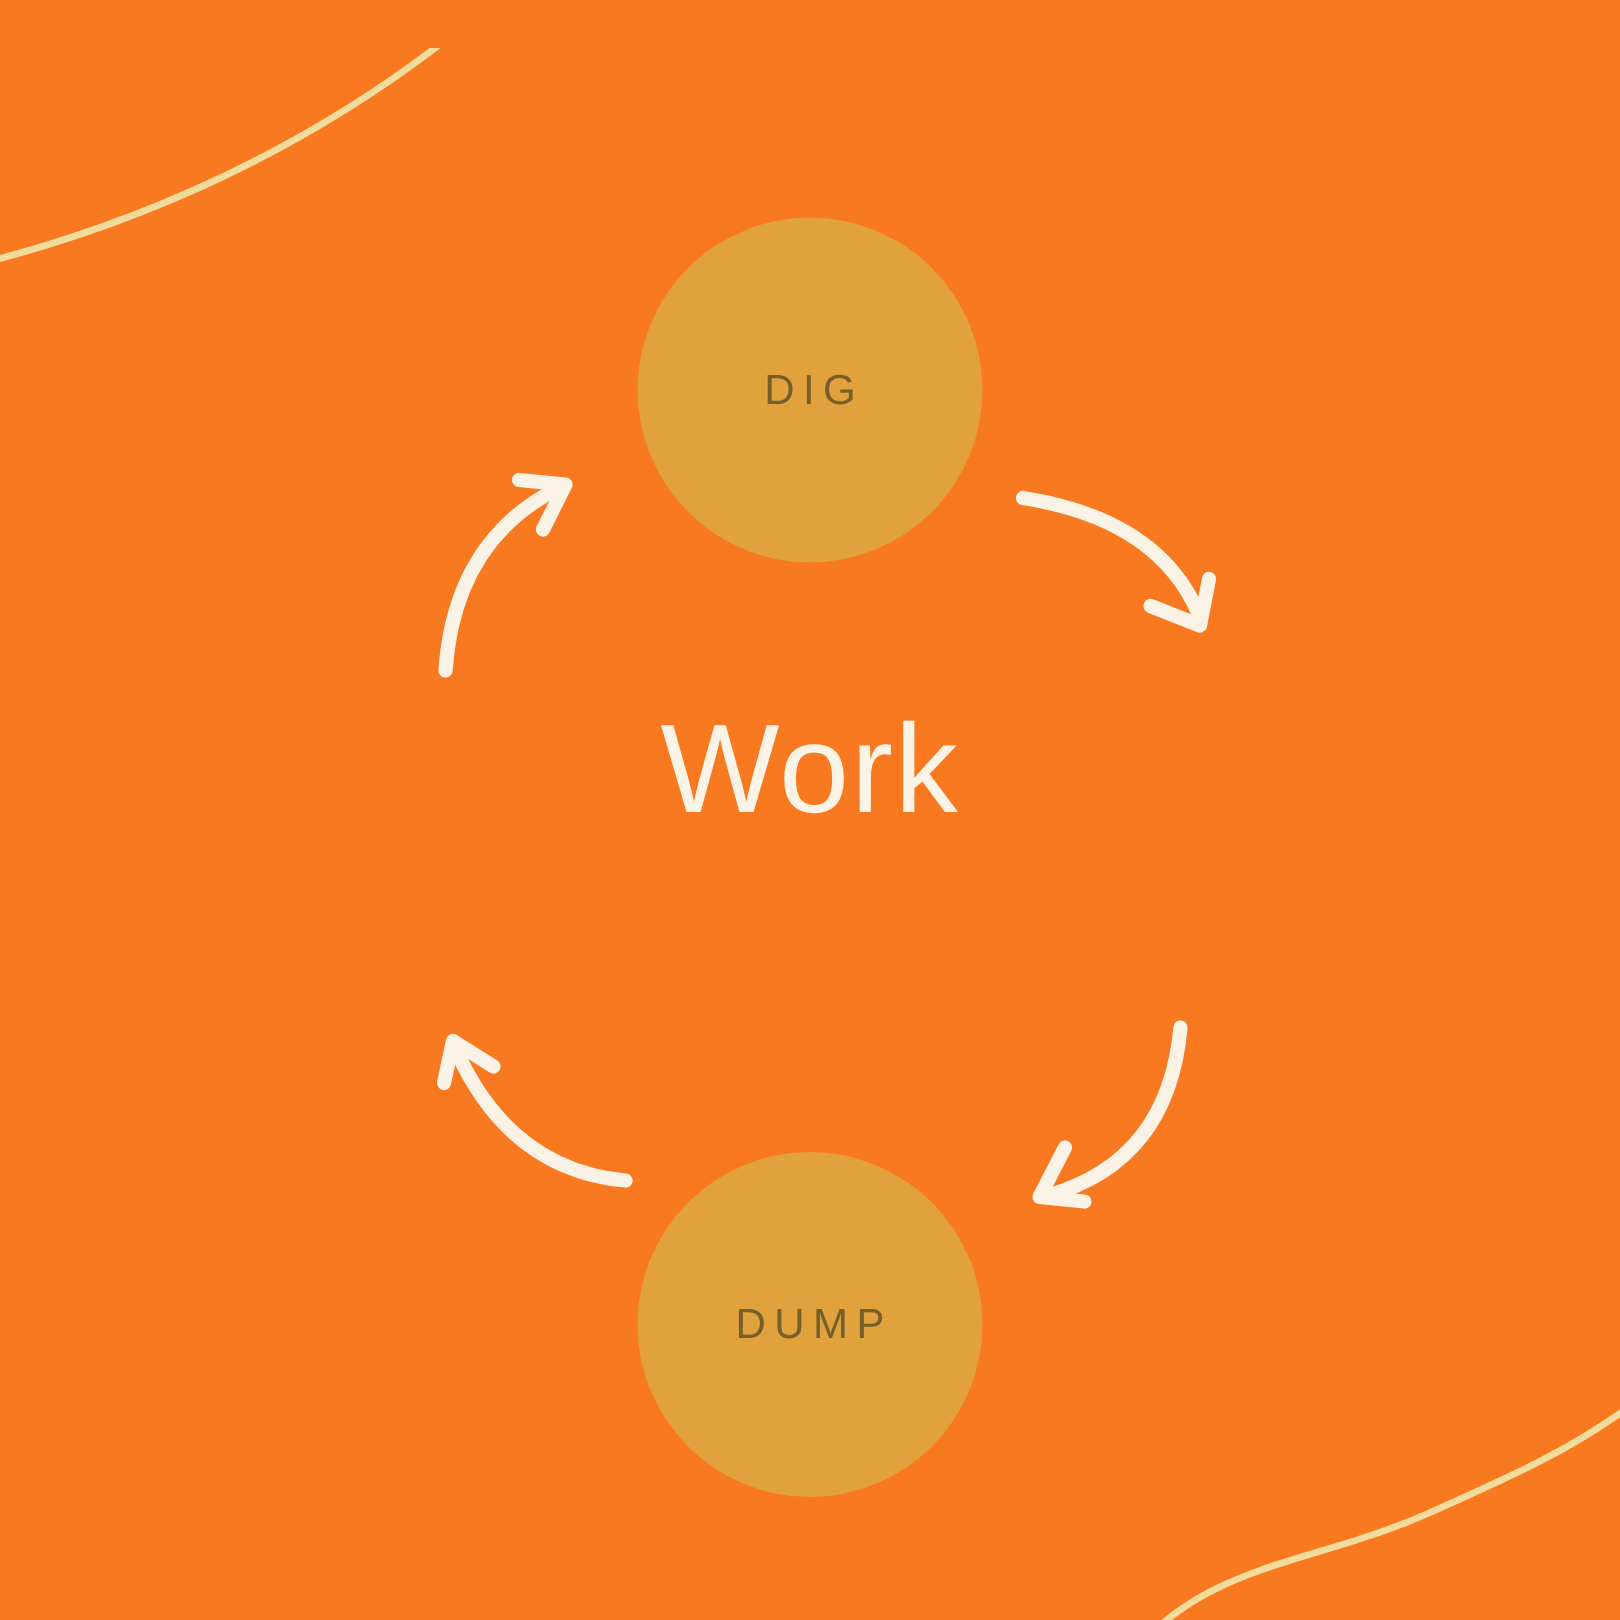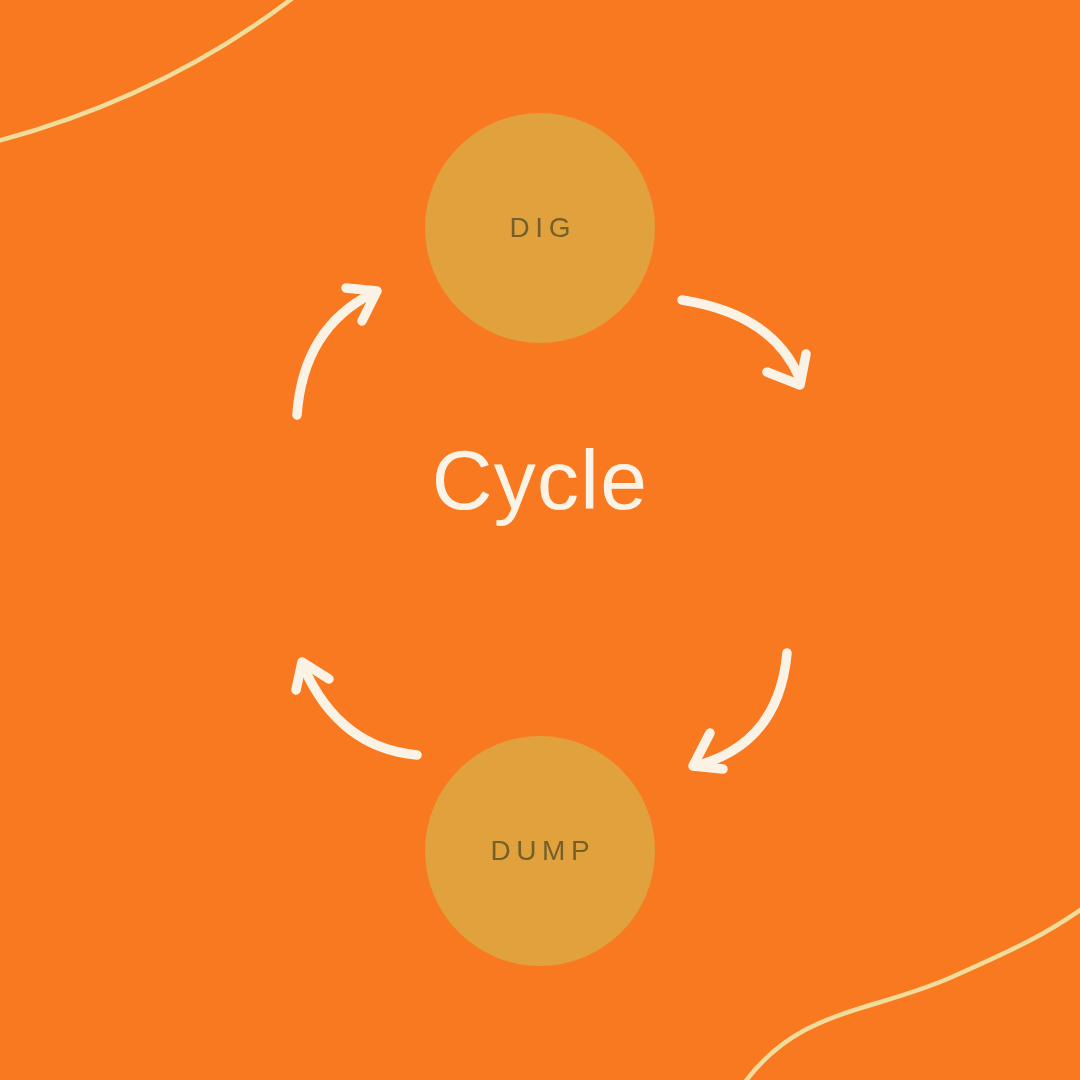--- a/index.html
+++ b/index.html
@@ -9,20 +9,21 @@
     position: relative;
     overflow: hidden;
     background: var(--background, #F8791F);
     font-family: "Liberation Sans", sans-serif;
   }
   .canvas {
     position: absolute;
     inset: 0;
     width: 1080px;
     height: 912px;
+    margin-top: 32px;
   }
   .overlay-svg {
     position: absolute;
     left: 0; top: 0;
     width: 1080px;
     height: 1080px;
     display: block;
   }
   .deco {
     fill: none;
@@ -107,16 +108,16 @@
     <span class="node-label">DIG</span>
   </div>
 
 
   <div class="node node-dump">
     <span class="node-label">DUMP</span>
   </div>
 
 
   <div class="title">
-    <div>Cycle</div>
+    <div>Work</div>
   </div>
 
 </div>
 
 </body></html>

